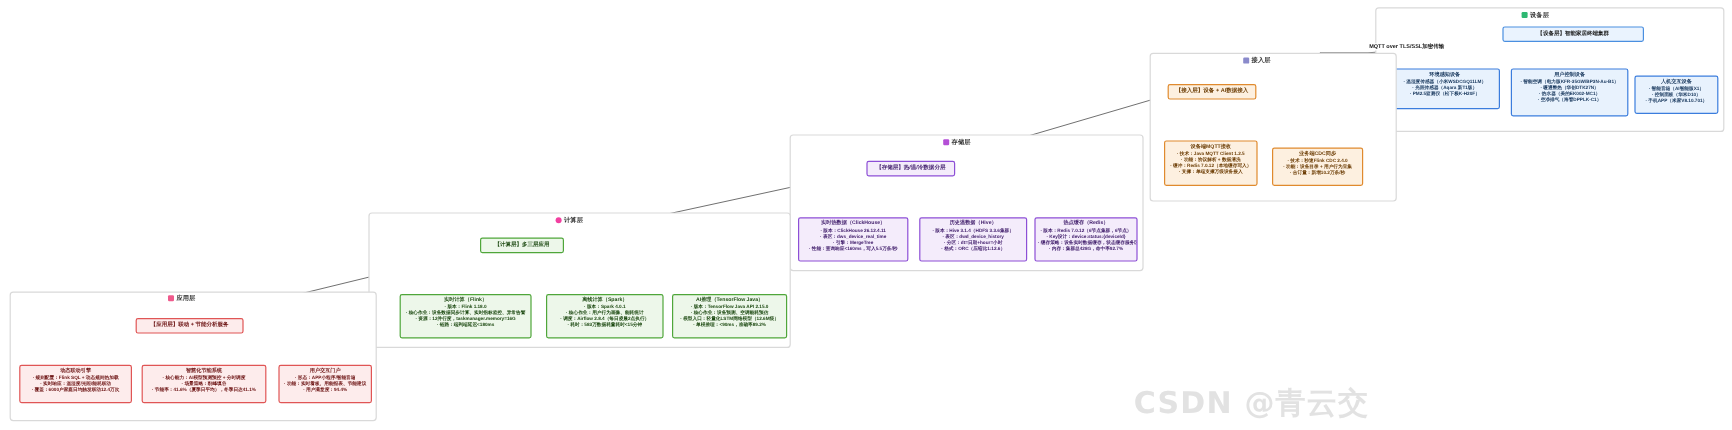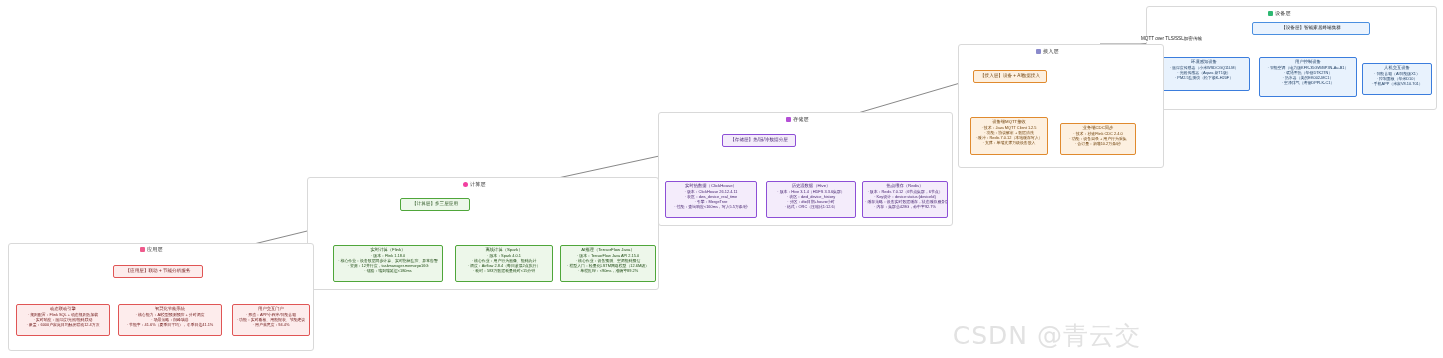--- a/index.html
+++ b/index.html
@@ -3,21 +3,21 @@
 <meta charset="utf-8">
 <style>
   html,body{margin:0;padding:0;}
   body{
     width:1443px;height:358px;
     background:#ffffff;
     font-family:"Liberation Sans","DejaVu Sans",sans-serif;
     overflow:hidden;
     position:relative;
   }
-  #canvas{position:absolute;left:0;top:0;width:1155px;height:358px;}
+  #canvas{position:absolute;left:0;top:0;width:1155px;height:358px;font-weight:bold;}
   svg#edges{position:absolute;left:0;top:0;width:1443px;height:358px;pointer-events:none;}
 
   .cluster{
     position:absolute;
     border:1px solid #d9d9d9;
     border-radius:3px;
     background:#ffffff;
     box-sizing:border-box;
   }
   .cluster-title{

